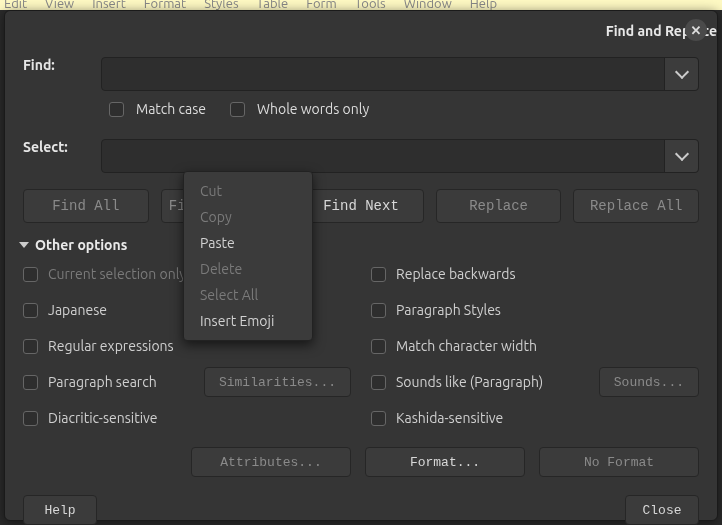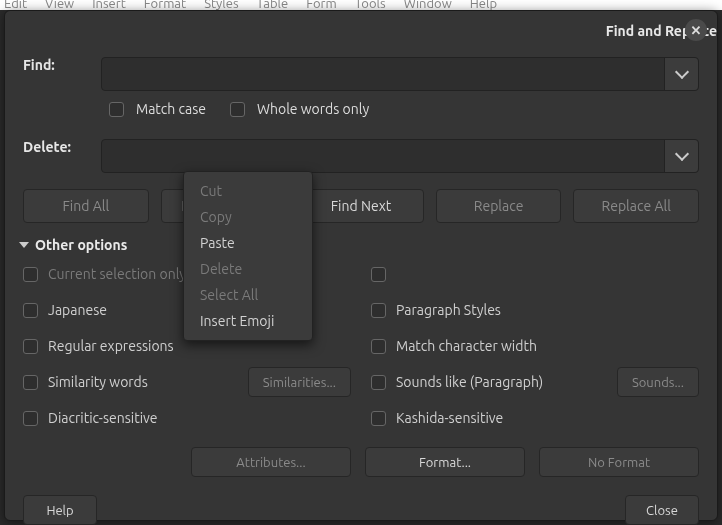--- a/index.html
+++ b/index.html
@@ -6,21 +6,21 @@
   body {
     width: 722px; height: 525px;
     background: #2b2b2b;
     color: #cfcfcf;
     font-size: 14px;
     overflow: hidden;
     position: relative;
   }
   .menubar {
     position: absolute; top: 0; left: 0; right: 0; height: 10px;
-    background: #ffffff;
+    background: #fef9c3;
     display: flex; gap: 18px; padding-left: 4px;
     color: #888; font-size: 13px;
     overflow: hidden;
   }
   .menubar span { position: relative; top: -4px; }
   .dialog {
     position: absolute; left: 4px; right: 4px; top: 10px; bottom: 4px;
     background: #353535;
     border: 1px solid #1a1a1a;
     border-radius: 6px;
@@ -53,21 +53,21 @@
     background: #3c3c3c; border-radius: 0 4px 4px 0;
   }
   .chev { width: 10px; height: 10px; border-right: 2px solid #ccc; border-bottom: 2px solid #ccc; transform: rotate(45deg); margin-top: -4px; }
   .cb-row { display: flex; gap: 24px; padding-left: 86px; margin-bottom: 22px; color: #ddd; }
   .cb { display: flex; align-items: center; gap: 12px; cursor: pointer; }
   .cb-box { width: 15px; height: 15px; border: 1px solid #666; border-radius: 3px; background: #2e2e2e; }
   .btnbar { display: flex; gap: 12px; margin: 16px 0 14px 0; }
   .btn {
     flex: 1; height: 34px; background: #3b3b3b; border: 1px solid #262626;
     border-radius: 4px; display: flex; align-items: center; justify-content: center;
-    color: #cfcfcf; font-size: 14px; cursor: pointer;
+    color: #cfcfcf; font-size: 14px; cursor: pointer; font-family: Liberation Mono, monospace;
   }
   .btn.small { flex: none; padding: 0 14px; height: 30px; font-size: 13px; }
   .btn.light { color: #d8d8d8; }
   .btn.dim { color: #8a8a8a; }
   .sect {
     display: flex; align-items: center; gap: 6px; color: #eaeaea;
     font-weight: 600; font-size: 14px; margin: 4px 0 8px -4px; cursor: pointer;
   }
   .tri { width: 0; height: 0; border-left: 5px solid transparent; border-right: 5px solid transparent; border-top: 6px solid #ccc; }
   .opts { display: grid; grid-template-columns: 1fr 1fr; column-gap: 20px; row-gap: 10px; }
@@ -126,21 +126,21 @@
         <div class="cb-box"></div>
         <span>Match case</span>
       </div>
       <div class="cb">
         <div class="cb-box"></div>
         <span>Whole words only</span>
       </div>
     </div>
 
     <div class="row">
-      <div class="label">Delete:</div>
+      <div class="label">Select:</div>
       <div class="combo">
         <input class="combo-input" value="" style="">
         <div class="combo-btn">
             <div class="chev"></div>
           </div>
       </div>
     </div>
 
     <div class="btnbar">
       <div class="btn dim">Find All</div>
@@ -155,40 +155,41 @@
       <span>Other options</span>
     </div>
 
     <div class="opts">
       <div class="optrow">
         <div class="cb-box"></div>
         <span class="lab dim">Current selection only</span>
       </div>
       <div class="optrow">
         <div class="cb-box"></div>
+        <span class="lab">Replace backwards</span>
       </div>
       <div class="optrow">
         <div class="cb-box"></div>
         <span class="lab">Japanese</span>
       </div>
       <div class="optrow">
         <div class="cb-box"></div>
         <span class="lab">Paragraph Styles</span>
       </div>
       <div class="optrow">
         <div class="cb-box"></div>
         <span class="lab">Regular expressions</span>
       </div>
       <div class="optrow">
         <div class="cb-box"></div>
         <span class="lab">Match character width</span>
       </div>
       <div class="optrow">
         <div class="cb-box"></div>
-        <span class="lab">Similarity words</span>
+        <span class="lab">Paragraph search</span>
         <div class="spacer"></div>
         <div class="btn small dim">Similarities...</div>
       </div>
       <div class="optrow">
         <div class="cb-box"></div>
         <span class="lab">Sounds like (Paragraph)</span>
         <div class="spacer"></div>
         <div class="btn small dim">Sounds...</div>
       </div>
       <div class="optrow">

